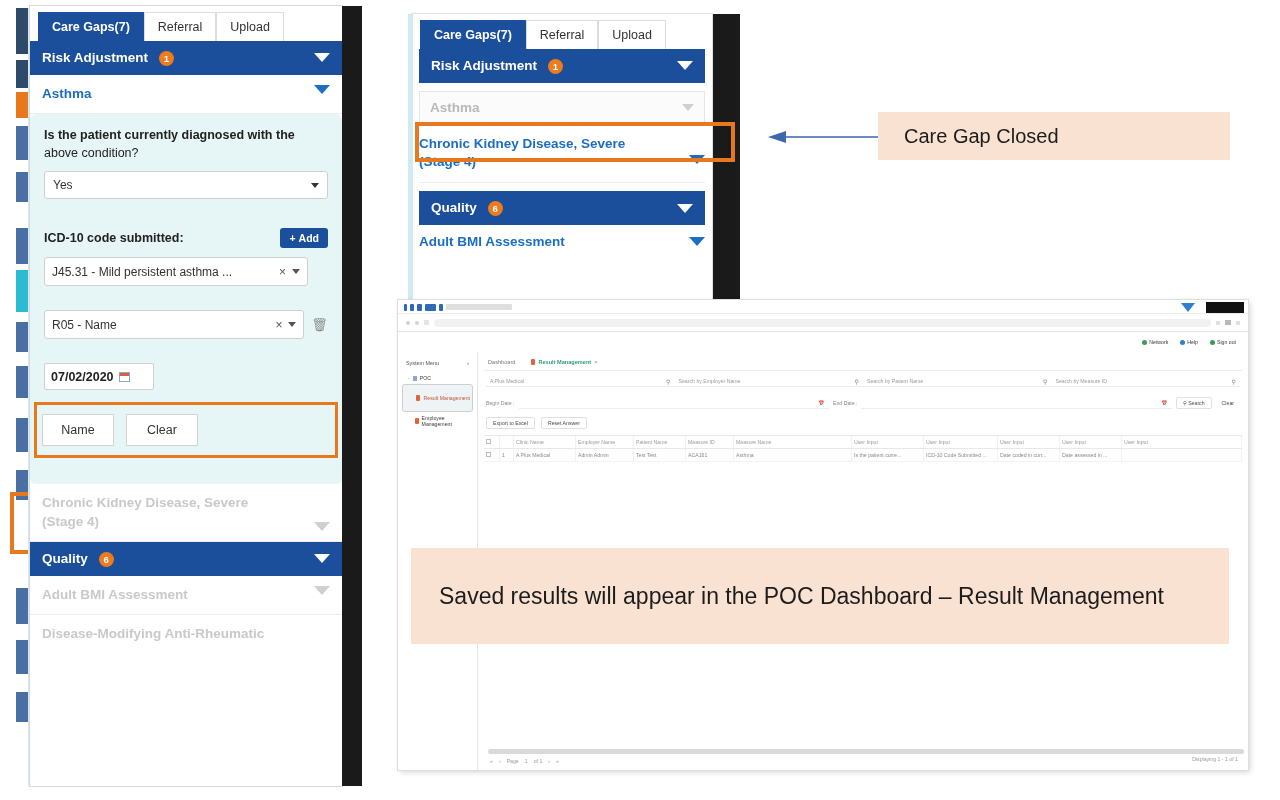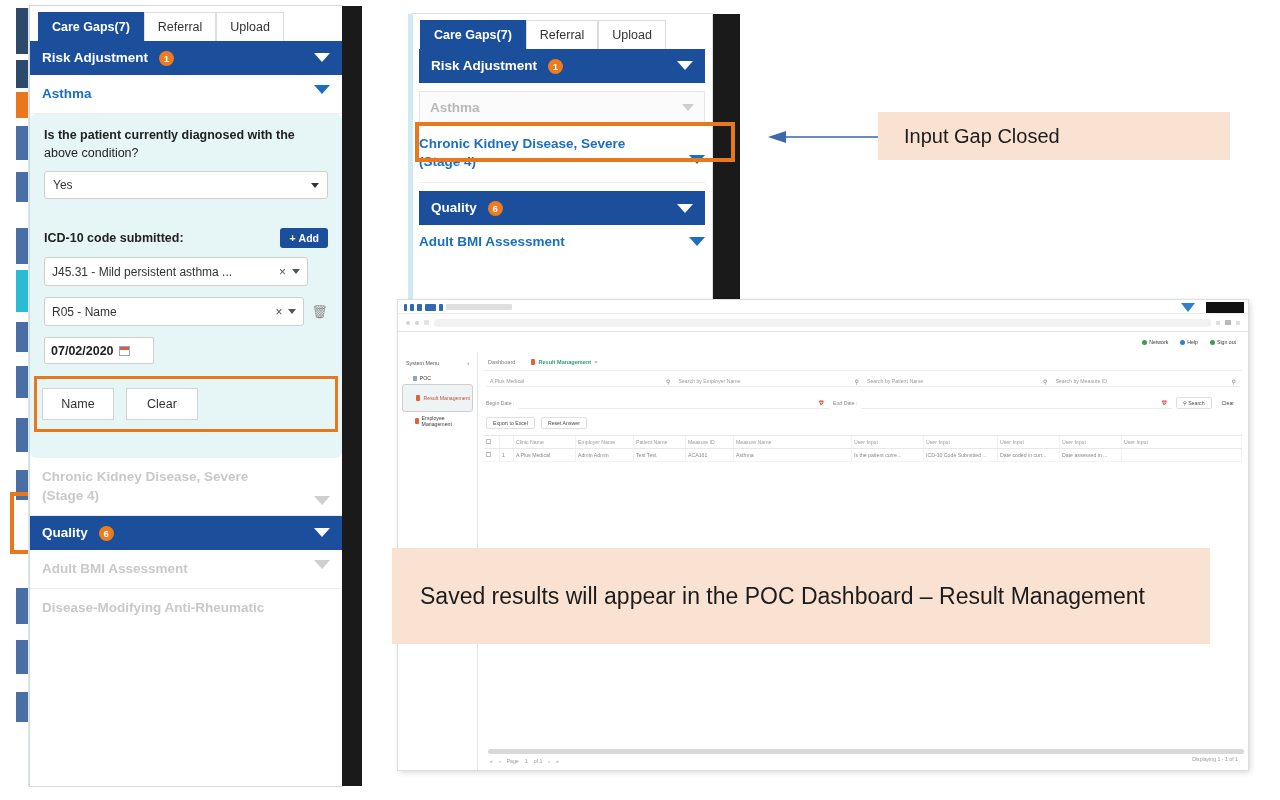--- a/index.html
+++ b/index.html
@@ -53,21 +53,21 @@
   .q-text .nb { font-weight:normal; }
   .sel { background:#fff; border:1px solid #cfcfcf; border-radius:3px; height:28px;
          font-size:12px; color:#333; display:flex; align-items:center; padding:0 8px;
          justify-content:space-between; }
   .sel .tri { width:0;height:0;border-left:4px solid transparent;border-right:4px solid transparent;
               border-top:5px solid #333; }
   .row-lbl { display:flex; align-items:center; justify-content:space-between; margin:29px 0 9px 0; }
   .row-lbl .t { font-size:12.5px; font-weight:bold; color:#222; }
   .btn-add { background:#1b4f9c; color:#fff; font-size:10.5px; font-weight:bold; border:none;
              border-radius:3px; padding:4px 9px; display:flex; align-items:center; gap:3px; }
-  .code-row { display:flex; align-items:center; gap:7px; margin-bottom:11px; }
+  .code-row { display:flex; align-items:center; gap:7px; margin-bottom:24px; }
   .code-box { flex:1; background:#fff; border:1px solid #cfcfcf; border-radius:3px; height:29px;
               font-size:12px; color:#333; display:flex; align-items:center; padding:0 7px; gap:6px; }
   .code-box .txt { flex:1; overflow:hidden; white-space:nowrap; }
   .code-box .x { color:#555; font-size:12px; }
   .trash { color:#888; font-size:13px; }
   .date-box { background:#fff; border:1px solid #cfcfcf; border-radius:2px; height:27px; width:110px;
               font-size:12.5px; font-weight:bold; color:#222; display:flex; align-items:center;
               padding:0 6px; gap:5px; }
   .cal { width:11px;height:10px;background:#fff;border:1px solid #8aa8c8;position:relative; }
   .cal:before{content:"";position:absolute;left:0;top:0;right:0;height:3px;background:#e05a3b;}
@@ -138,21 +138,21 @@
   .dsh-thead div, .dsh-trow div { padding:3px 2px; border-right:1px solid #f2f2f2; overflow:hidden;
                                   white-space:nowrap; }
   .dsh-trow { display:flex; font-size:5.2px; color:#8a8a8a; border-bottom:1px solid #f3f3f3; }
   .cb { width:5px;height:5px;border:1px solid #bdbdbd;display:inline-block; }
   .dsh-foot { position:absolute; left:86px; right:0; bottom:6px; }
   .hscroll { height:5px; background:#d9d9d9; border-radius:3px; margin:0 4px 4px 4px; }
   .pager { display:flex; align-items:center; gap:6px; font-size:5.2px; color:#9a9a9a; padding-left:6px; }
   .disp { position:absolute; right:10px; bottom:8px; font-size:5.2px; color:#9a9a9a; }
 
   
-  #callout-saved { position:absolute; left:392px; top:548px; width:818px; height:96px;
+  #callout-saved { position:absolute; left:411px; top:548px; width:818px; height:96px;
                    background:#fae2d2; display:flex; align-items:center; padding-left:28px; }
   #callout-saved span { font-size:23px; color:#1c1c1c; }
 </style>
 </head>
 <body>
 
 <div id="left-sliver">
   <div class="sb dark" style="top:8px;height:46px;"></div>
   <div class="sb dark" style="top:60px;height:28px;"></div>
   <div class="sb orange" style="top:92px;height:26px;"></div>
@@ -312,21 +312,21 @@
 <div class="darkbar" id="panel-mid-dark"></div>
 <div style="position:absolute;left:408px;top:14px;width:5px;height:296px;background:#cfeaf0;"></div>
 
 <div style="position:absolute;left:415px;top:122px;width:320px;height:40px;border:4px solid #e8781e;"></div>
 
 <svg id="arrow-caregap" viewBox="0 0 112 14">
   <line x1="112" y1="7" x2="18" y2="7" stroke="#6a8bc0" stroke-width="2.2"></line>
   <polygon points="2,7 20,1 20,13" fill="#3d68ad"></polygon>
 </svg>
 <div id="callout-caregap">
-  <span>Input Gap Closed</span>
+  <span>Care Gap Closed</span>
 </div>
 
 <div class="panel" id="panel-dash">
 
   <div class="dsh-chrome"></div>
   <div class="dsh-tabbar">
     <span class="chip" style="width:3px;"></span>
     <span class="chip" style="width:4px;"></span>
     <span class="chip" style="width:5px;"></span>
     <span class="chip" style="width:11px;"></span>

